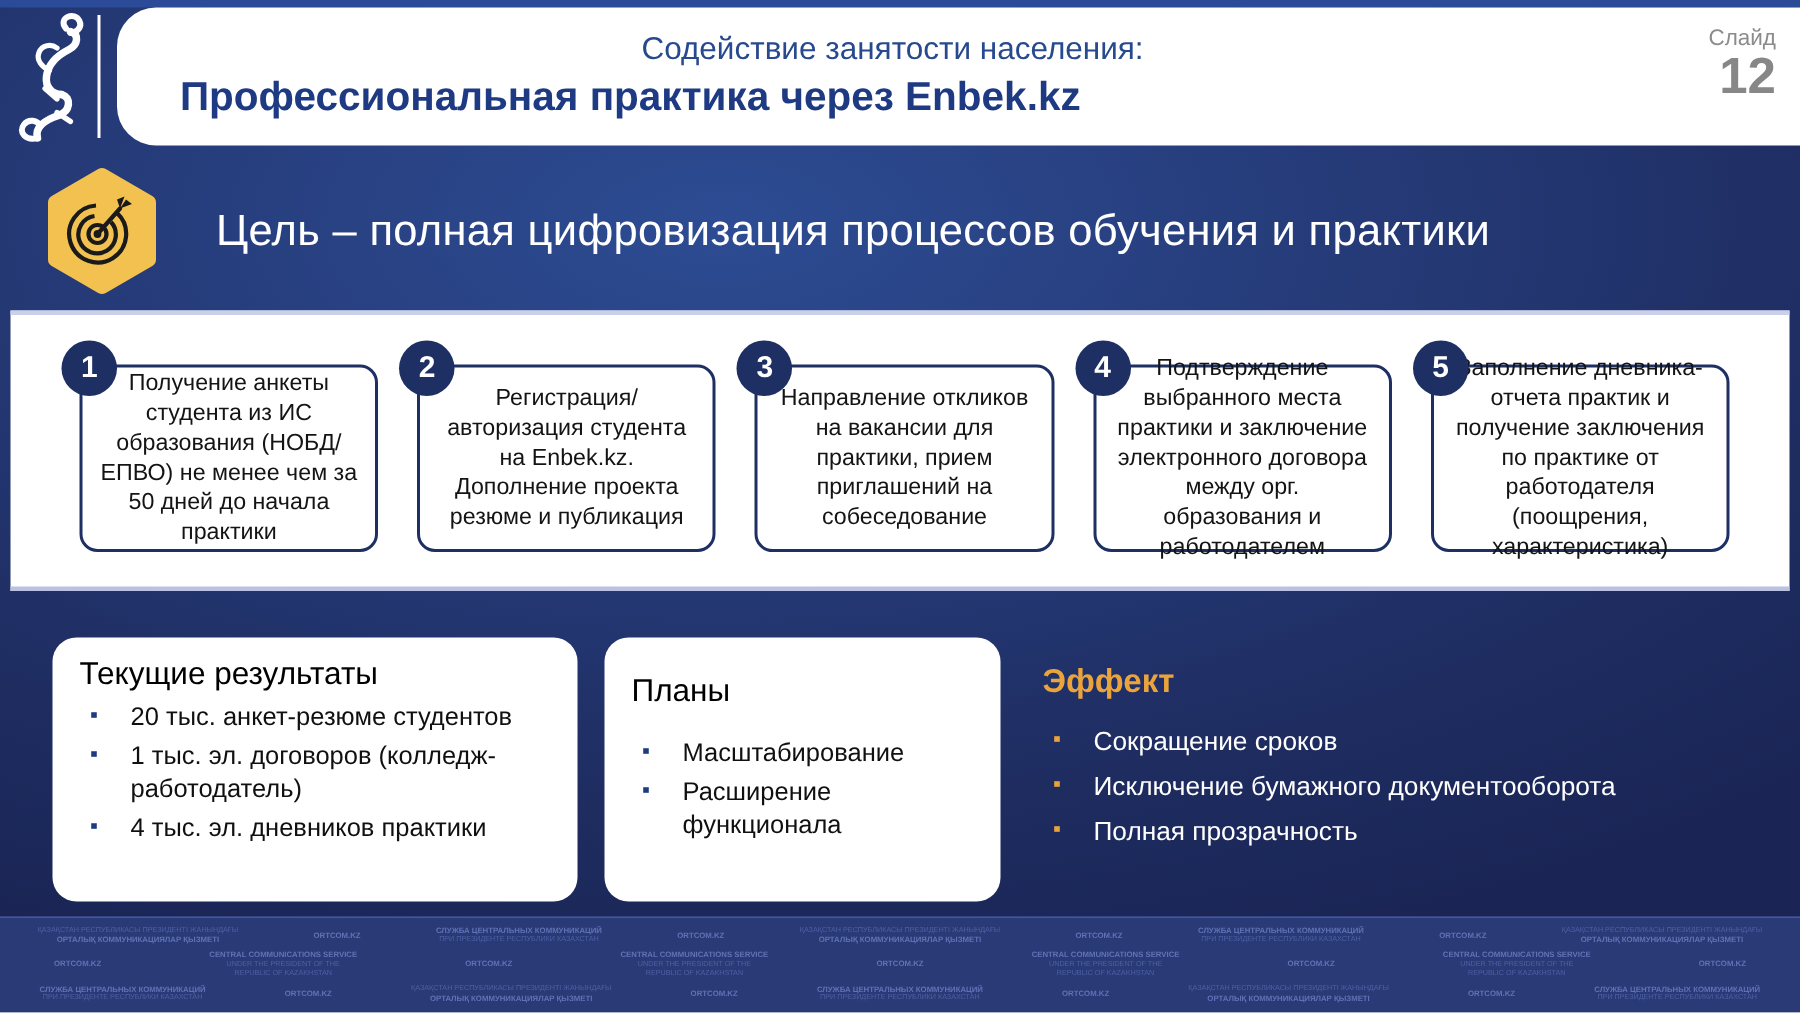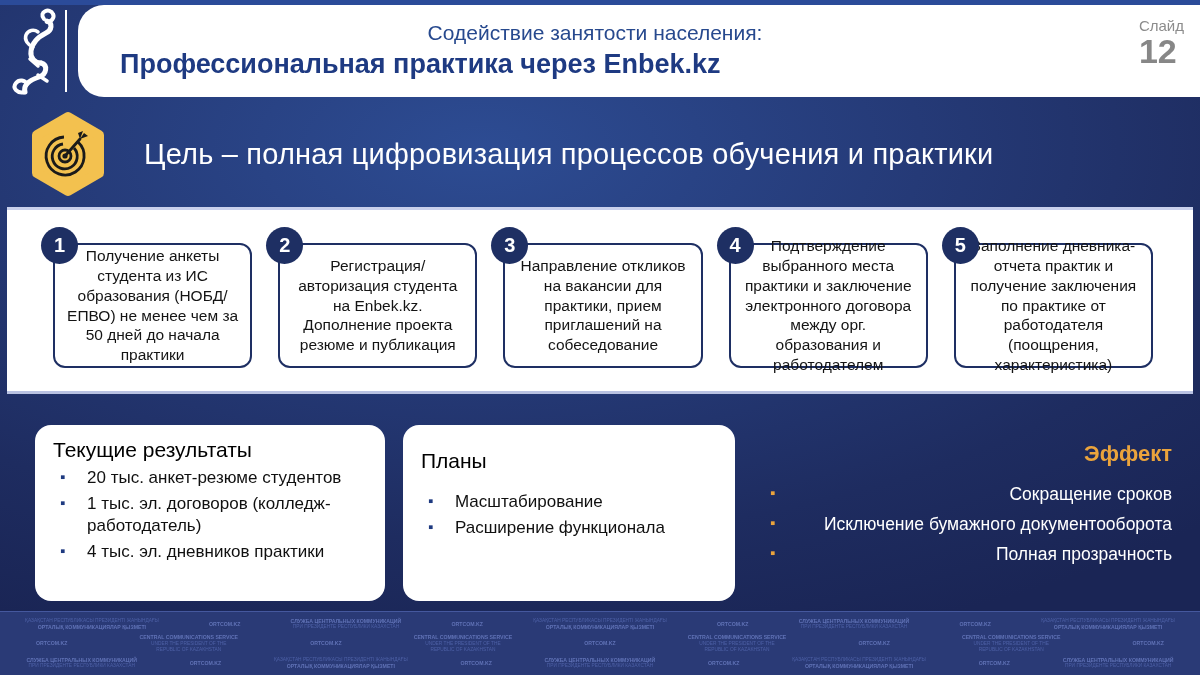--- a/index.html
+++ b/index.html
@@ -14,21 +14,21 @@
   .logo-block { position:absolute; top:0; left:0; width:78px; height:101px; }
   .logo-block svg { position:absolute; top:7px; left:8px; }
   .logo-divider { position:absolute; top:10px; left:65px; width:2px; height:82px; background:#ffffff; }
   .header-card {
     position:absolute; top:5px; left:78px; right:0; height:92px;
     background:#ffffff; border-radius:26px 0 0 26px;
   }
   .header-titles { position:absolute; top:15px; left:42px; right:130px; }
   .header-subtitle { font-size:21px; color:#27498e; font-weight:400; line-height:1.25;text-align:center; }
   .header-title { font-size:27px; color:#1e3a82; font-weight:bold; line-height:1.25; margin-top:2px; }
-  .slide-info { position:absolute; top:12px; right:16px; text-align:left; }
+  .slide-info { position:absolute; top:12px; right:16px; text-align:right; }
   .slide-label { font-size:15px; color:#8c8c8c; }
   .slide-number { font-size:34px; font-weight:bold; color:#878787; line-height:1.05; }
   
   .goal-row { position:absolute; top:104px; left:28px; right:10px; height:100px; display:flex; align-items:center; }
   .goal-icon { flex:0 0 auto; }
   .goal-text { margin-left:36px; font-size:29px; font-weight:400; color:#ffffff; letter-spacing:0.2px; }
   
   .steps-band {
     position:absolute; top:207px; left:7px; right:7px; height:187px;
     background:#ffffff; border-top:3px solid #c9d0ec; border-bottom:3px solid #b9c2e2;
@@ -43,32 +43,32 @@
   }
   .step-number {
     position:absolute; top:-18px; left:-14px; width:37px; height:37px;
     background:#1e2f63; border-radius:50%; color:#ffffff;
     font-size:20px; font-weight:bold; display:flex; align-items:center; justify-content:center;
   }
   
   .bottom-row { position:absolute; top:425px; left:35px; right:28px; display:flex; align-items:flex-start; }
   .card { background:#ffffff; border-radius:16px; height:176px; padding:13px 18px; }
   .card-results { width:350px; }
-  .card-plans { width:332px; margin-left:18px; padding-top:24px; }
+  .card-plans { width:264px; margin-left:18px; padding-top:24px; }
   .card-title { font-size:21px; font-weight:normal; color:#000000; margin-bottom:5px; }
   .card-plans .card-title { margin-bottom:18px; }
   ul.bullets { list-style:none; }
   ul.bullets li {
     position:relative; padding-left:34px; font-size:17px; line-height:1.3;
     color:#101010; margin-bottom:4px;
   }
   ul.bullets li::before {
     content:"▪"; position:absolute; left:7px; top:0px; font-size:15px; color:#1e3a80;
   }
-  .effect { margin-left:28px; padding-top:16px; flex:1;text-align:right; }
+  .effect { margin-left:28px; padding-top:16px; flex:1; }
   .effect-title { font-size:22px; font-weight:bold; color:#eba43c; margin-bottom:16px; }
   .effect ul.bullets li { color:#ffffff; font-size:17.5px; margin-bottom:7px; }
   .effect ul.bullets li::before { color:#eba43c; }
   
   .footer {
     position:absolute; bottom:0; left:0; width:100%; height:64px;
     background:#2a3a76; border-top:1px solid #45589e; overflow:hidden;
     display:flex; flex-direction:column; justify-content:space-around; padding:4px 0;
   }
   .wm-row { display:flex; justify-content:space-around; align-items:center; }

